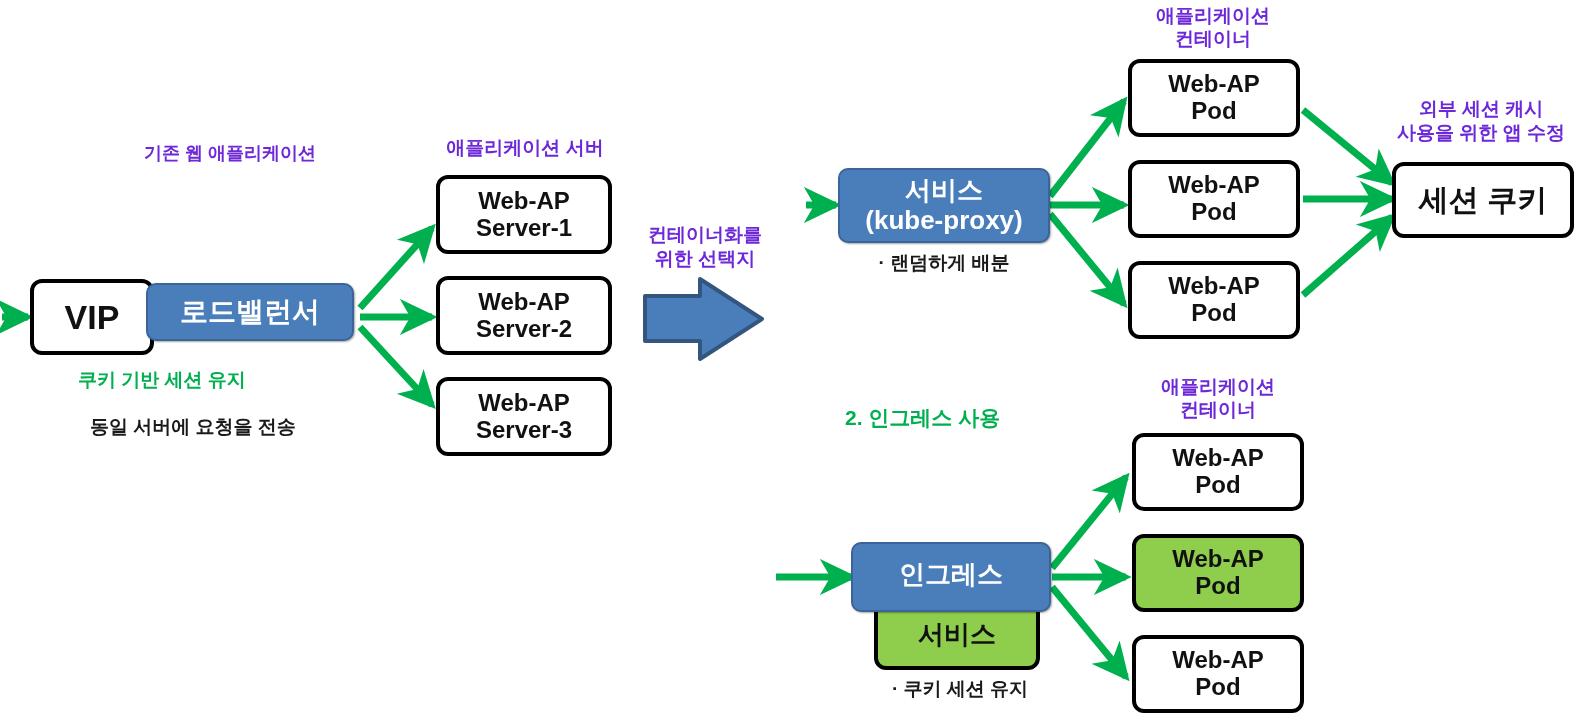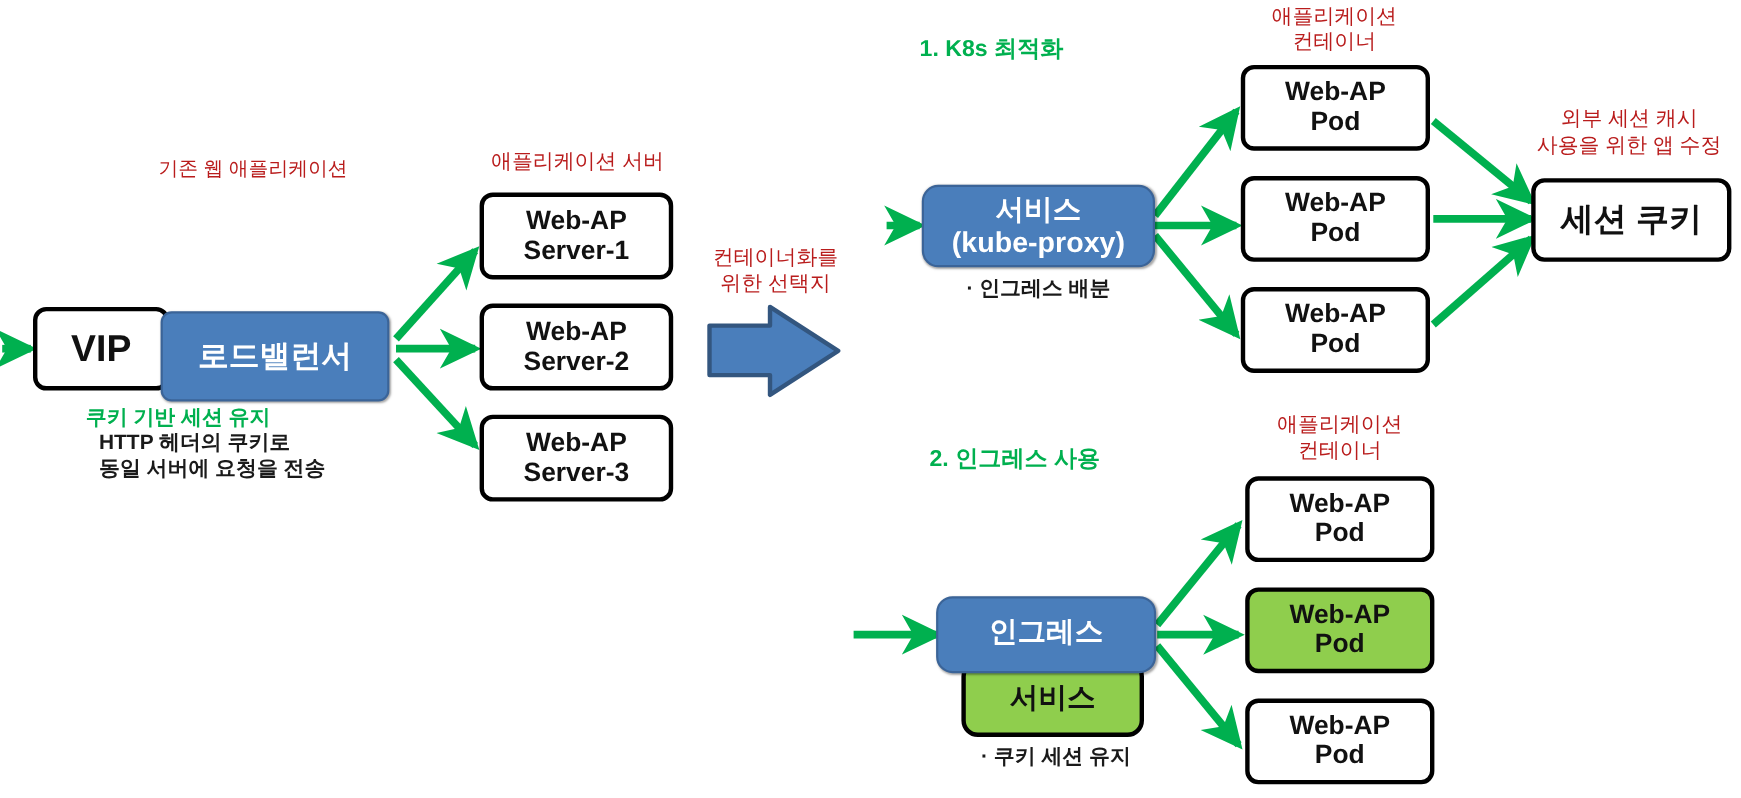--- a/index.html
+++ b/index.html
@@ -23,29 +23,29 @@
     background:#8fce4d;border:4px solid #000000;border-radius:12px;
     color:#111111;font-weight:bold;
   }
   .box-blue{
     background:#4a7ebb;border:2px solid #3b6498;border-radius:10px;
     color:#ffffff;font-weight:bold;
     box-shadow:1px 1px 2px rgba(0,0,0,.35);
   }
 
   .lbl{position:absolute;text-align:center;line-height:1.2;}
-  .lbl-dark{color:#b91c1c;font-weight:normal;}
+  .lbl-dark{color:#6d28d9;font-weight:bold;}
   .lbl-green{color:#00b04f;font-weight:bold;}
   .lbl-plain{color:#1a1a1a;font-weight:bold;}
 
   .t-title{font-size:18px;}
   .t-pod{font-size:24px;}
   .t-vip{font-size:34px;}
   .t-lb{font-size:28px;}
-  .t-svc{font-size:26px;border-radius:15px;}
+  .t-svc{font-size:26px;}
   .t-cookie{font-size:30px;}
   .t-cap{font-size:19px;}
   .t-step{font-size:21px;}
   .t-small{font-size:19px;}
   .nowrap{white-space:nowrap;}
 </style>
 </head>
 <body>
 
 <div id="stage">
@@ -83,53 +83,51 @@
 
     <path d="M645 296 L700 296 L700 279 L762 319 L700 359 L700 341 L645 341 Z" fill="#4a7ebb" stroke="#33567f" stroke-width="4" stroke-linejoin="round"></path>
   </svg>
 
   <div class="lbl lbl-dark t-title nowrap" style="left:90px;top:143px;width:280px;">기존 웹 애플리케이션</div>
 
   <div class="box box-white t-vip" style="left:30px;top:279px;width:124px;height:76px;">
     <span>VIP</span>
   </div>
 
-  <div class="box box-blue t-lb" style="left:146px;top:283px;width:208px;height:82px;">
+  <div class="box box-blue t-lb" style="left:146px;top:283px;width:208px;height:58px;">
     <span>로드밸런서</span>
   </div>
 
   <div class="lbl lbl-dark t-small nowrap" style="left:375px;top:137px;width:300px;">애플리케이션 서버</div>
 
   <div class="box box-white t-pod" style="left:436px;top:175px;width:176px;height:79px;">
     <span>Web-AP</span>
     <span>Server-1</span>
   </div>
   <div class="box box-white t-pod" style="left:436px;top:276px;width:176px;height:79px;">
     <span>Web-AP</span>
     <span>Server-2</span>
   </div>
   <div class="box box-white t-pod" style="left:436px;top:377px;width:176px;height:79px;">
     <span>Web-AP</span>
     <span>Server-3</span>
   </div>
 
   <div class="lbl lbl-green t-cap nowrap" style="left:78px;top:369px;width:280px;text-align:left;">쿠키 기반 세션 유지</div>
-  <div class="lbl lbl-plain t-cap nowrap" style="left:90px;top:392px;width:300px;text-align:left;">HTTP 헤더의 쿠키로</div>
   <div class="lbl lbl-plain t-cap nowrap" style="left:90px;top:416px;width:320px;text-align:left;">동일 서버에 요청을 전송</div>
 
   <div class="lbl lbl-dark t-cap nowrap" style="left:620px;top:224px;width:170px;">컨테이너화를</div>
   <div class="lbl lbl-dark t-cap nowrap" style="left:620px;top:248px;width:170px;">위한 선택지</div>
 
-  <div class="lbl lbl-green t-step nowrap" style="left:836px;top:32px;width:220px;text-align:left;">1. K8s 최적화</div>
 
   <div class="box box-blue t-svc" style="left:838px;top:168px;width:212px;height:75px;">
     <span>서비스</span>
     <span>(kube-proxy)</span>
   </div>
-  <div class="lbl lbl-plain t-cap nowrap" style="left:838px;top:252px;width:212px;">· 인그레스 배분</div>
+  <div class="lbl lbl-plain t-cap nowrap" style="left:838px;top:252px;width:212px;">· 랜덤하게 배분</div>
 
   <div class="lbl lbl-dark t-small nowrap" style="left:1123px;top:5px;width:180px;">애플리케이션</div>
   <div class="lbl lbl-dark t-small nowrap" style="left:1123px;top:28px;width:180px;">컨테이너</div>
 
   <div class="box box-white t-pod" style="left:1128px;top:59px;width:172px;height:78px;">
     <span>Web-AP</span>
     <span>Pod</span>
   </div>
   <div class="box box-white t-pod" style="left:1128px;top:160px;width:172px;height:78px;">
     <span>Web-AP</span>

